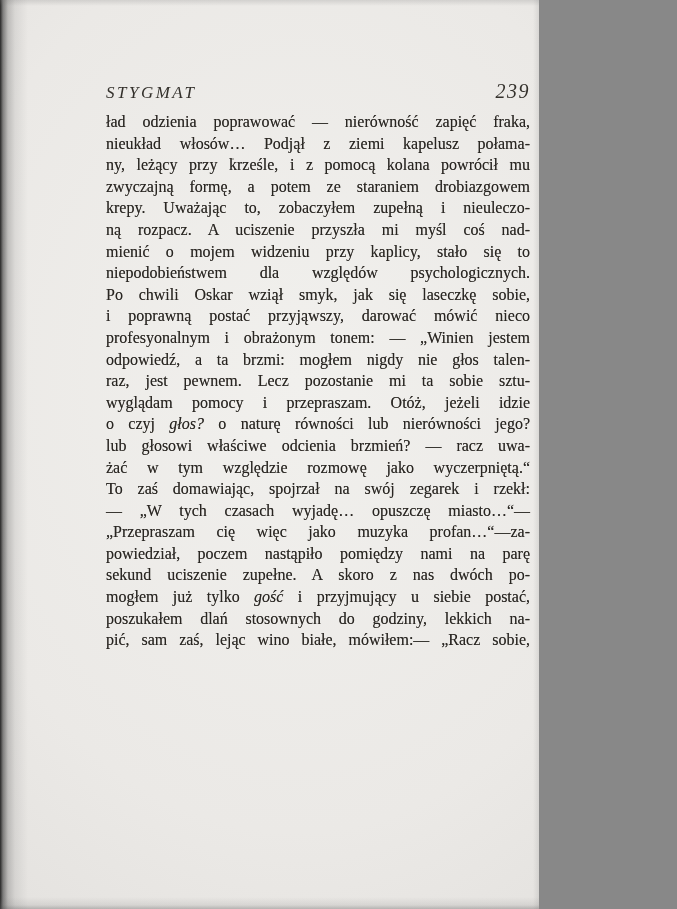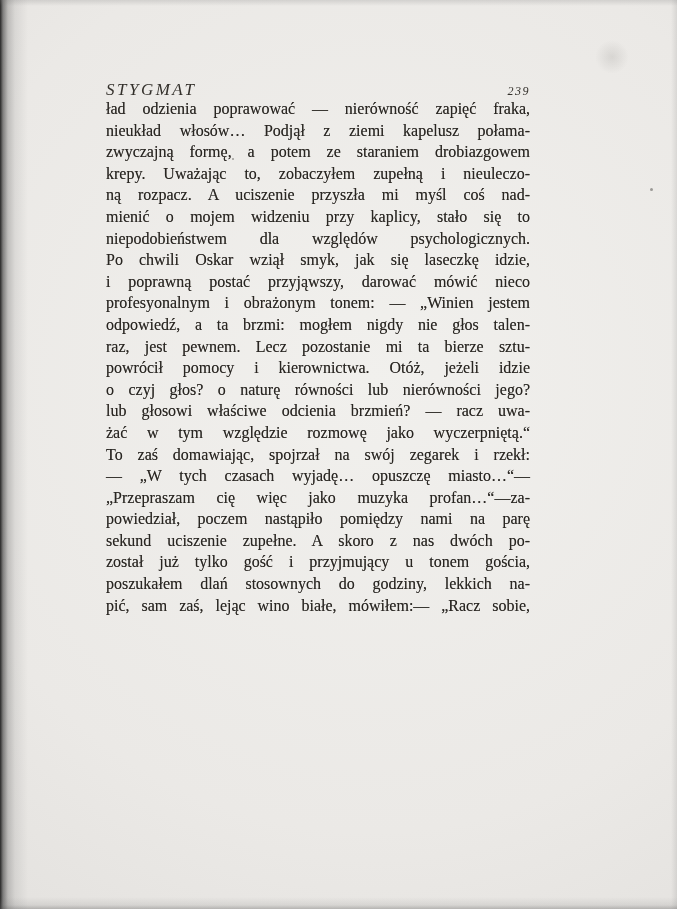--- a/index.html
+++ b/index.html
@@ -5,21 +5,21 @@
   :root{
     --paper:#ebe9e6;
     --paper-light:#f1f0ed;
     --paper-dark:#dedcd9;
     --ink:#292622;
     --edge:#1c1c1c;
   }
   html,body{margin:0;padding:0;background:#888;}
   .scan{
     position:relative;
-    width:677px;height:909px;
+    width:539px;height:909px;
     overflow:hidden;
     background:radial-gradient(ellipse 120% 90% at 55% 42%,
       var(--paper-light) 0%, var(--paper) 55%, var(--paper-dark) 100%);
     font-family:"Liberation Serif","DejaVu Serif",serif;
     color:var(--ink);
   }
   .gutter-left{
     position:absolute;left:0;top:0;bottom:0;width:28px;pointer-events:none;
     background:linear-gradient(to right,
       rgba(22,22,22,0.92) 0px,
@@ -43,35 +43,35 @@
   }
   .header{
     position:absolute;left:106px;top:80px;width:424px;
     display:flex;justify-content:space-between;align-items:baseline;
   }
   .title{
     font-style:italic;font-size:17px;letter-spacing:2.5px;
     color:#34312c;
   }
   .pageno{
-    font-style:italic;font-size:12px;letter-spacing:1.5px;
+    font-style:italic;font-size:20px;letter-spacing:1.5px;
     color:#34312c;
   }
   .textblock{
-    position:absolute;left:106px;top:98px;width:424px;
+    position:absolute;left:106px;top:111px;width:424px;
     font-size:16px;line-height:21.6px;
   }
   .line{
     text-align:justify;
     text-align-last:justify;
     -moz-text-align-last:justify;
     height:21.6px;
     text-shadow:0 0 0.5px rgba(45,42,38,0.55);
   }
-  .ital{margin-top:28px;}
+  .ital{font-style:italic;margin-top:28px;}
   .speck{
     position:absolute;border-radius:50%;pointer-events:none;
     background:rgba(90,88,84,0.55);
   }
   .smudge{
     position:absolute;border-radius:50%;pointer-events:none;
     background:radial-gradient(circle, rgba(110,108,104,0.16) 0%, rgba(0,0,0,0) 70%);
   }
 </style>
 </head>
@@ -80,40 +80,41 @@
 <div class="scan">
 
   <div class="header">
     <span class="title">STYGMAT</span>
     <span class="pageno">239</span>
   </div>
 
   <div class="textblock">
       <div class="line"><span>ład odzienia poprawować — nierówność zapięć fraka,</span></div>
       <div class="line"><span>nieukład włosów… Podjął z ziemi kapelusz połama-</span></div>
+      <div class="line"><span>ny, leżący przy krześle, i z pomocą kolana powrócił mu</span></div>
       <div class="line"><span>zwyczajną formę, a potem ze staraniem drobiazgowem</span></div>
       <div class="line"><span>krepy. Uważając to, zobaczyłem zupełną i nieuleczo-</span></div>
       <div class="line"><span>ną rozpacz. A uciszenie przyszła mi myśl coś nad-</span></div>
       <div class="line"><span>mienić o mojem widzeniu przy kaplicy, stało się to</span></div>
       <div class="line"><span>niepodobieństwem dla względów psychologicznych.</span></div>
-      <div class="line"><span>Po chwili Oskar wziął smyk, jak się laseczkę idzie,</span></div>
+      <div class="line"><span>Po chwili Oskar wziął smyk, jak się laseczkę sobie,</span></div>
       <div class="line"><span>i poprawną postać przyjąwszy, darować mówić nieco</span></div>
       <div class="line"><span>profesyonalnym i obrażonym tonem: — „Winien jestem</span></div>
       <div class="line"><span>odpowiedź, a ta brzmi: mogłem nigdy nie głos talen-</span></div>
-      <div class="line"><span>raz, jest pewnem. Lecz pozostanie mi ta bierze sztu-</span></div>
-      <div class="line"><span>powrócił pomocy i kierownictwa. Otóż, jeżeli idzie</span></div>
+      <div class="line"><span>raz, jest pewnem. Lecz pozostanie mi ta sobie sztu-</span></div>
+      <div class="line"><span>wyglądam pomocy i przepraszam. Otóż, jeżeli idzie</span></div>
       <div class="line"><span>o czyj </span><span class="ital">głos?</span><span> o naturę równości lub nierówności jego?</span></div>
       <div class="line"><span>lub głosowi właściwe odcienia brzmień? — racz uwa-</span></div>
       <div class="line"><span>żać w tym względzie rozmowę jako wyczerpniętą.“</span></div>
       <div class="line"><span>To zaś domawiając, spojrzał na swój zegarek i rzekł:</span></div>
       <div class="line"><span>— „W tych czasach wyjadę… opuszczę miasto…“—</span></div>
       <div class="line"><span>„Przepraszam cię więc jako muzyka profan…“—za-</span></div>
       <div class="line"><span>powiedział, poczem nastąpiło pomiędzy nami na parę</span></div>
       <div class="line"><span>sekund uciszenie zupełne. A skoro z nas dwóch po-</span></div>
-      <div class="line"><span>został już tylko </span><span class="ital">gość</span><span> i przyjmujący u tonem gościa,</span></div>
+      <div class="line"><span>mogłem już tylko </span><span class="ital">gość</span><span> i przyjmujący u siebie postać,</span></div>
       <div class="line"><span>poszukałem dlań stosownych do godziny, lekkich na-</span></div>
       <div class="line"><span>pić, sam zaś, lejąc wino białe, mówiłem:— „Racz sobie,</span></div>
     </div>
 
   <div class="smudge" style="left:595px;top:40px;width:34px;height:34px;"></div>
   <div class="speck" style="left:650px;top:188px;width:3px;height:3px;"></div>
   <div class="speck" style="left:232px;top:158px;width:2px;height:2px;"></div>
 
   <div class="gutter-left"></div>
   <div class="edge-top"></div>

